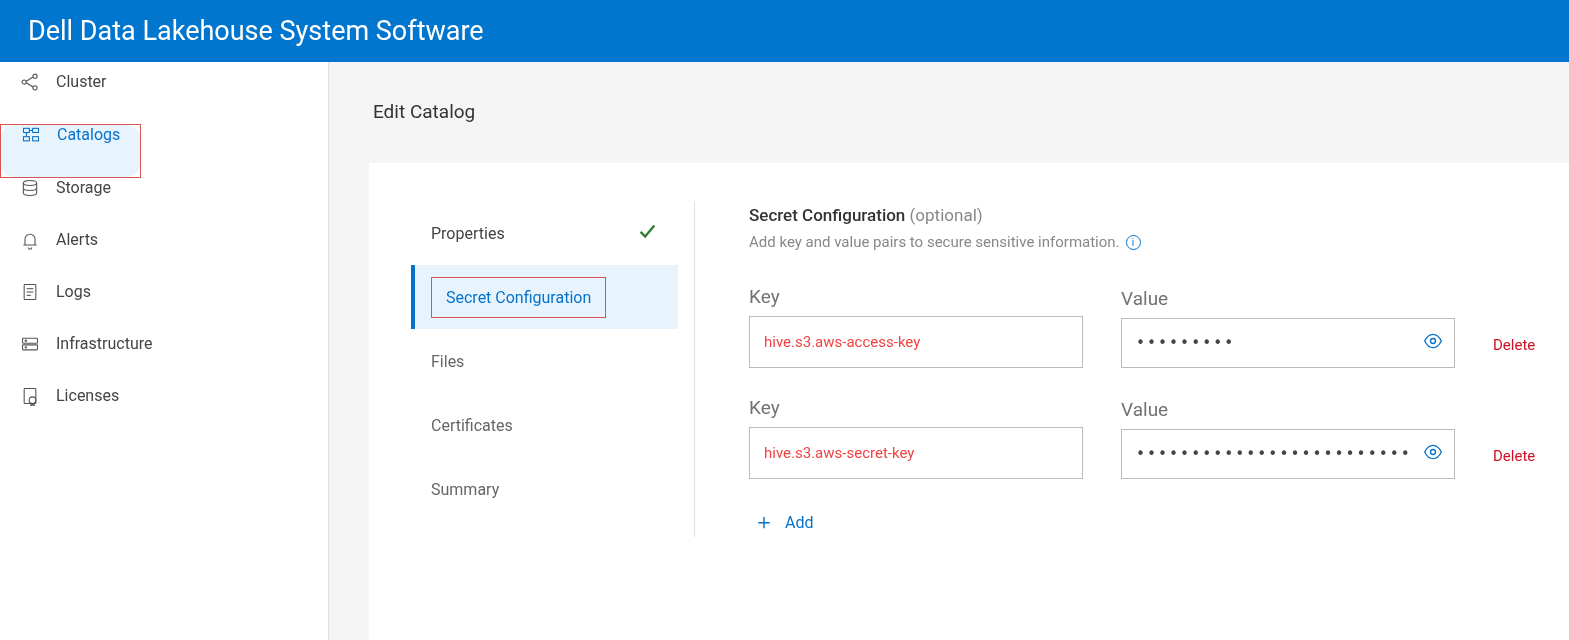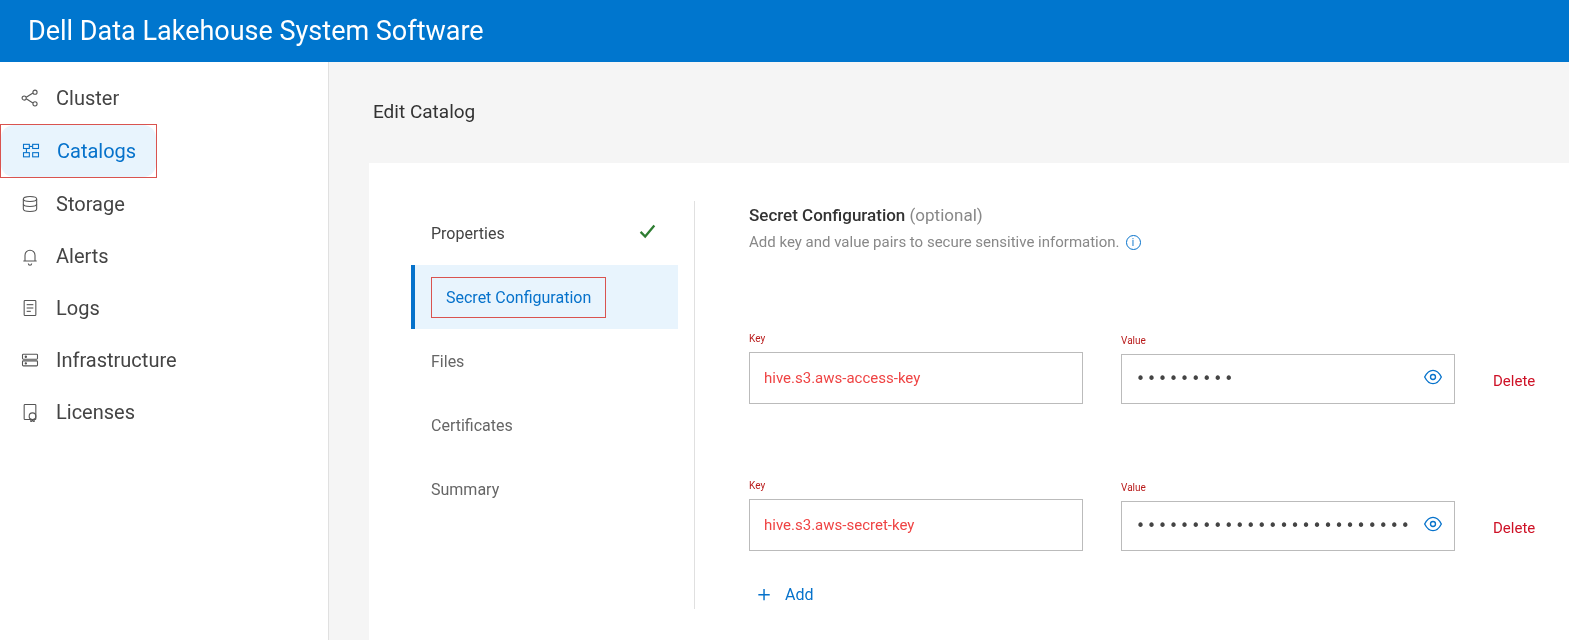--- a/index.html
+++ b/index.html
@@ -3,21 +3,21 @@
   <meta charset="utf-8">
   <style>
     * { margin: 0; padding: 0; box-sizing: border-box; font-family: -apple-system, BlinkMacSystemFont, "Segoe UI", Roboto, Arial, sans-serif; }
     body { width: 1569px; height: 640px; background: #fff; overflow: hidden; }
 
     .header { background: #0076CE; height: 62px; display: flex; align-items: center; padding-left: 28px; color: #fff; font-size: 27px; font-weight: 400; }
 
     .body { display: flex; height: calc(640px - 62px); }
 
     .sidebar { width: 333px; border-right: 1px solid #e0e0e0; padding-top: 10px; }
-    .sidebar-item { display: flex; align-items: center; height: 52px; padding-left: 20px; cursor: pointer; color: #444; font-size: 20px; gap: 16px; }
+    .sidebar-item { display: flex; height: 52px; padding-left: 20px; cursor: pointer; color: #444; font-size: 16px; gap: 16px; }
     .sidebar-item.active { background: #E8F4FD; color: #0672CB; border-radius: 13px; }
     .sidebar-item .icon { width: 20px; height: 20px; display: inline-flex; align-items: center; justify-content: center; flex-shrink: 0; }
     .sidebar-item svg { stroke: #555; fill: none; stroke-width: 1.3; }
     .sidebar-item.active svg { stroke: #0672CB; }
     .highlight-box { border: 1.5px solid #d9534f; display: inline-block; }
     .sidebar .highlight-box { margin-left: 0; }
     .sidebar .highlight-box .sidebar-item { padding-right: 20px; }
 
     .main { flex: 1; background: #f5f5f5; padding-top: 38px; padding-left: 40px; }
     .page-title { font-size: 19px; color: #333; font-weight: 400; margin-bottom: 40px; margin-left: 4px; }
@@ -34,21 +34,21 @@
 
     .form-area { flex: 1; padding-left: 54px; padding-top: 4px; }
     .form-title { font-size: 17px; color: #333; font-weight: 500; }
     .form-title .optional { color: #888; font-weight: 400; }
     .form-desc { font-size: 15px; color: #888; margin-top: 8px; display: flex; align-items: center; gap: 6px; }
     .info-icon { width: 15px; height: 15px; border: 1px solid #0672CB; border-radius: 50%; display: inline-flex; align-items: center; justify-content: center; font-size: 10px; color: #0672CB; }
 
     .kv-rows { margin-top: 34px; }
     .kv-row { display: flex; align-items: flex-end; gap: 38px; margin-bottom: 28px; }
     .kv-col { display: flex; flex-direction: column; }
-    .kv-label { font-size: 10px; color: #b91c1c; margin-bottom: 8px; margin-top: 48px; }
+    .kv-label { font-size: 19px; color: #737373; margin-bottom: 8px; }
     .kv-input { width: 334px; height: 52px; border: 1px solid #bbb; padding: 0 14px; font-size: 15px; color: #ef4444; }
     .kv-value-wrap { position: relative; }
     .kv-value { width: 334px; height: 50px; border: 1px solid #bbb; padding: 0 44px 0 14px; font-size: 15px; color: #444; letter-spacing: 2px; }
     .eye-icon { position: absolute; right: 12px; top: 50%; transform: translateY(-50%); cursor: pointer; color: #0672CB; }
     .delete-link { color: #CE1126; font-size: 15px; cursor: pointer; margin-bottom: 14px; }
 
     .add-row { display: flex; align-items: center; gap: 10px; color: #0672CB; font-size: 16px; cursor: pointer; margin-top: 6px; margin-left: 4px; }
     .add-row .plus { font-size: 22px; font-weight: 300; }
 
     input { outline: none; }

